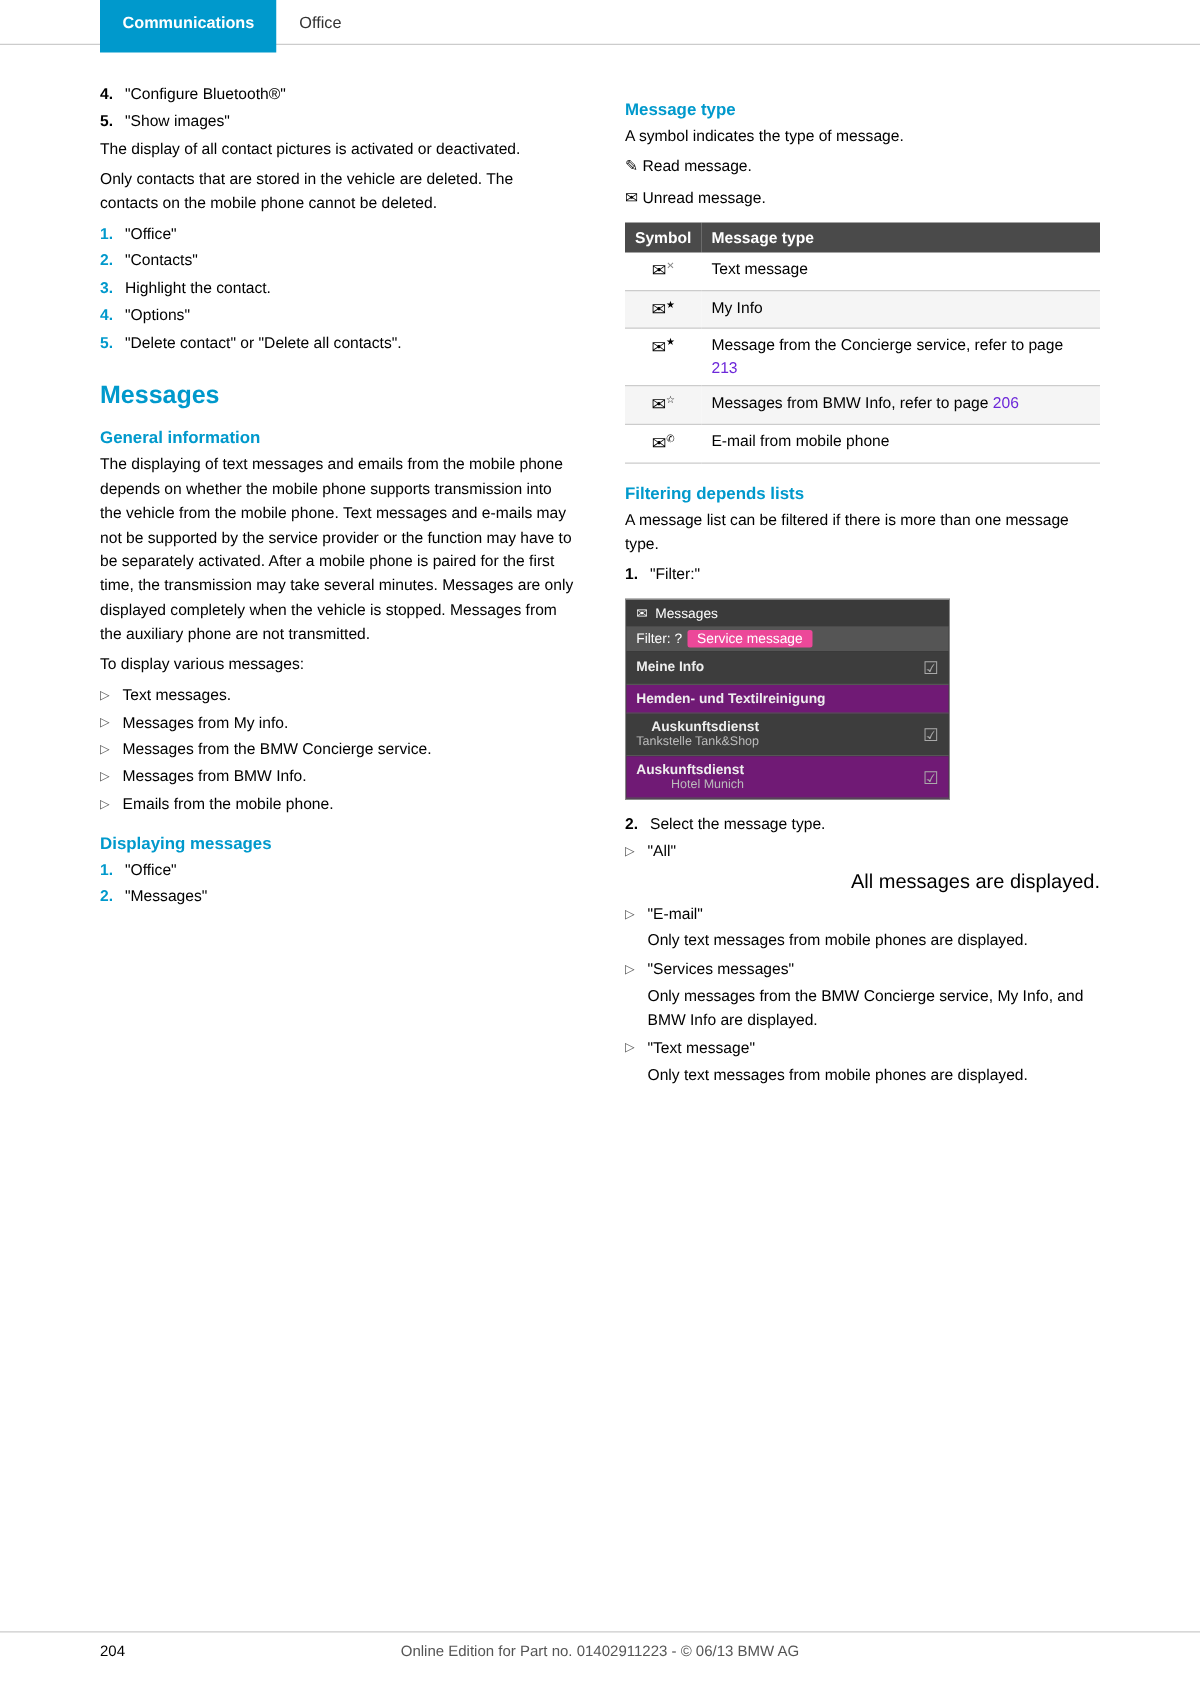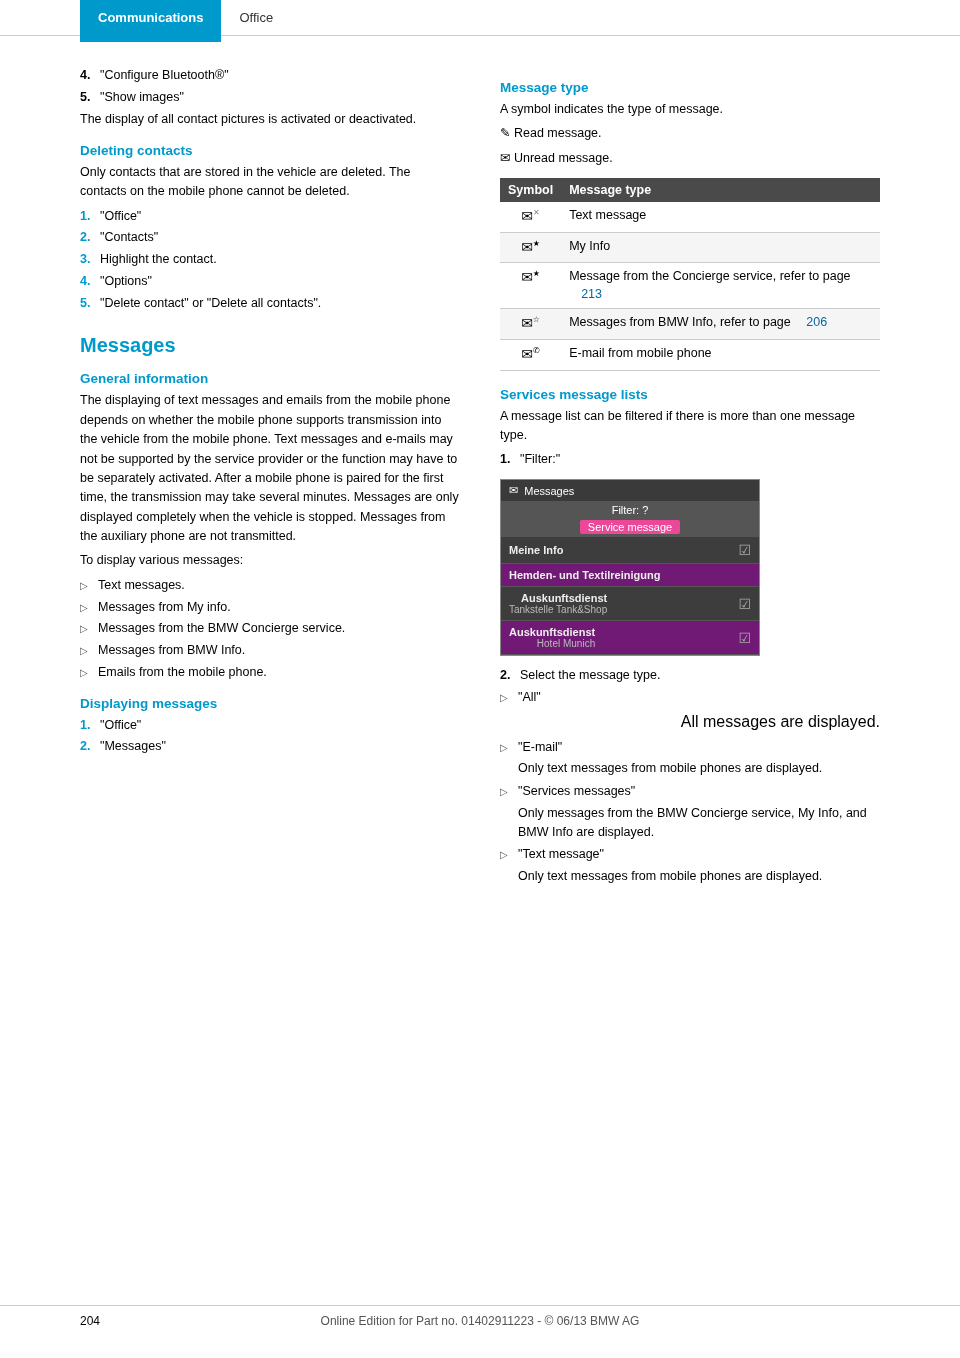--- a/index.html
+++ b/index.html
@@ -156,21 +156,20 @@
       gap: 6px;
     }
     .screenshot-filter-bar {
       background: #555;
       padding: 3px 8px;
       font-size: 11px;
       color: #fff;
       display: flex;
       align-items: center;
       gap: 4px;
-      flex-direction: column;
     }
     .filter-badge {
       background: #ec4899;
       color: #fff;
       padding: 1px 8px;
       font-size: 11px;
       border-radius: 2px;
     }
     .screenshot-row {
       background: #3d3d3d;
@@ -184,21 +183,21 @@
       font-weight: bold;
       font-size: 11px;
     }
     .screenshot-row .row-sub {
       font-size: 10px;
       color: #bbb;
     }
     .screenshot-row-alt {
       background: #701a75;
     }
-    .link-blue { color: #0369a1; margin-left: 12px; }
+    .link-blue { color: #6d28d9; }
     
     .page-footer {
       position: absolute;
       bottom: 30px;
       left: 0;
       right: 0;
       text-align: center;
       font-size: 12px;
       color: #555;
       border-top: 1px solid #ccc;
@@ -229,21 +228,20 @@
       <div class="numbered-item">
         <span class="num num-black">4.</span>
         <span>"Configure Bluetooth®"</span>
       </div>
       <div class="numbered-item">
         <span class="num num-black">5.</span>
         <span>"Show images"</span>
       </div>
       <p>The display of all contact pictures is activated or deactivated.</p>
 
-      <div class="section-heading">Deleting contacts</div>
       <p>Only contacts that are stored in the vehicle are deleted. The contacts on the mobile phone cannot be deleted.</p>
       <div id="delete-steps-container">
       <div class="numbered-item">
             <span class="num num-blue">1.</span>
             <span>"Office"</span>
           </div>
           <div class="numbered-item">
             <span class="num num-blue">2.</span>
             <span>"Contacts"</span>
           </div>
@@ -339,21 +337,21 @@
               <td class="icon-cell"><span style="font-size:14px;">✉<sup style="font-size:8px;">☆</sup></span></td>
               <td>Messages from BMW Info, refer to page <span class="link-blue">206</span></td>
             </tr>
             <tr>
               <td class="icon-cell"><span style="font-size:14px;">✉<sup style="font-size:8px;">✆</sup></span></td>
               <td>E-mail from mobile phone</td>
             </tr>
           </tbody>
       </table>
 
-      <div class="section-heading" style="margin-top:16px;">Services message lists</div>
+      <div class="section-heading" style="margin-top:16px;">Filtering depends lists</div>
       <p>A message list can be filtered if there is more than one message type.</p>
 
       <div class="numbered-item">
         <span class="num num-black">1.</span>
         <span>"Filter:"</span>
       </div>
 
       <div class="screenshot-box">
         <div class="screenshot-header">
           <span>✉</span>

